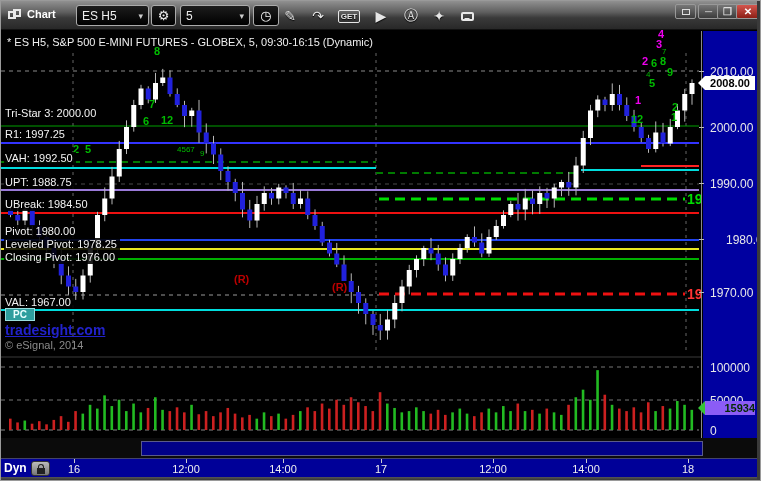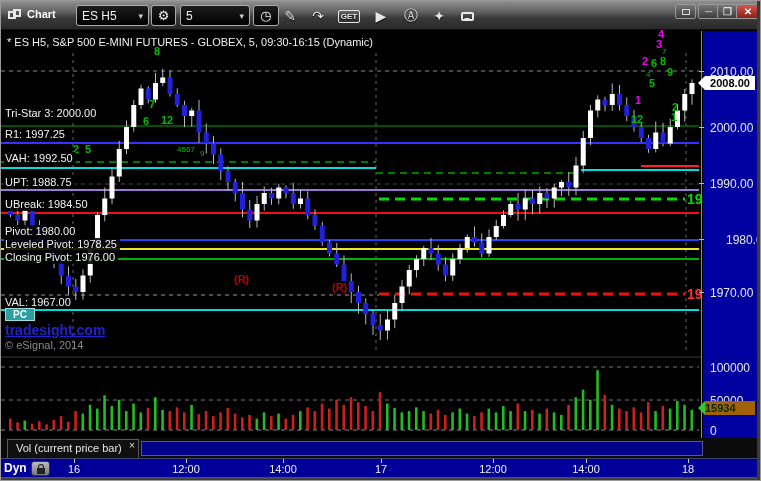--- a/index.html
+++ b/index.html
@@ -47,22 +47,22 @@
   #copyright{position:absolute;left:4px;top:308px;color:#8a8a8a;font-size:11px;z-index:6;}
   
   #yaxis{position:absolute;left:702px;top:30px;width:54px;height:427px;background:#0000A0;}
   #axis-border{position:absolute;left:700px;top:30px;width:1px;height:427px;background:#8a8a8a;}
   .ytick{position:absolute;color:#e8e8e8;font-size:12px;left:7px;}
   .ytickmark{position:absolute;left:-4px;width:5px;height:1px;background:#bbb;}
   #last-tag{position:absolute;left:2px;width:50px;height:14px;background:#fff;color:#000;
      font-size:11px;font-weight:bold;text-align:center;line-height:14px;z-index:4;}
   #last-tag:before{content:"";position:absolute;left:-7px;top:0;border:7px solid transparent;
      border-right-color:#fff;border-left-width:0;}
-  #vol-tag{position:absolute;left:2px;width:50px;height:14px;background:#a16207;color:#032a03;
-     font-size:11px;font-weight:bold;text-align:left;line-height:14px;z-index:4;}
+  #vol-tag{position:absolute;left:2px;width:50px;height:14px;background:#8b5cf6;color:#032a03;
+     font-size:11px;font-weight:bold;text-align:right;line-height:14px;z-index:4;}
   #vol-tag:before{content:"";position:absolute;left:-7px;top:0;border:7px solid transparent;
      border-right-color:#35c435;border-left-width:0;}
   
   #tabrow{position:absolute;left:0;top:437px;width:756px;height:20px;background:#0b0b0b;}
   #voltab{position:absolute;left:6px;top:1px;height:19px;background:#101010;border:1px solid #5a5a5a;
      border-bottom:none;color:#e6e6e6;font-size:11px;padding:2px 16px 0 8px;}
   #voltab .x{position:absolute;right:3px;top:0;font-size:10px;color:#ddd;}
   #tabstrip{position:absolute;left:140px;top:3px;width:562px;height:15px;background:#000088;border:1px solid #5a5a8a;}
   #timebar{position:absolute;left:0;top:457px;width:756px;height:19px;background:#000098;border-top:1px solid #44446a;}
   #dyn{position:absolute;left:3px;top:2px;color:#fff;font-weight:bold;font-size:12px;}
@@ -509,24 +509,20 @@
       <div class="ytick" style="top: 202px; margin-left: 16px;">1980.00</div>
       <div class="ytickmark" style="top: 208px;"></div>
       <div class="ytick" style="top: 255px; text-align: center;">1970.00</div>
       <div class="ytickmark" style="top: 261px;"></div>
       <div class="ytick" style="top: 330px;">100000</div>
       <div class="ytick" style="top: 363px;">50000</div>
       <div class="ytick" style="top: 393px;">0</div>
     </div>
 
   <div id="tabrow">
-    <div id="voltab">
-      <span>Vol (current price bar)</span>
-      <span class="x">×</span>
-    </div>
     <div id="tabstrip"></div>
   </div>
 
   <div id="timebar">
     <span id="dyn">Dyn</span>
     <div id="lockbtn">
       <span class="lockarc"></span>
       <span class="lockbody"></span>
     </div>
   <div class="ttick" style="left: 73px;"></div>

